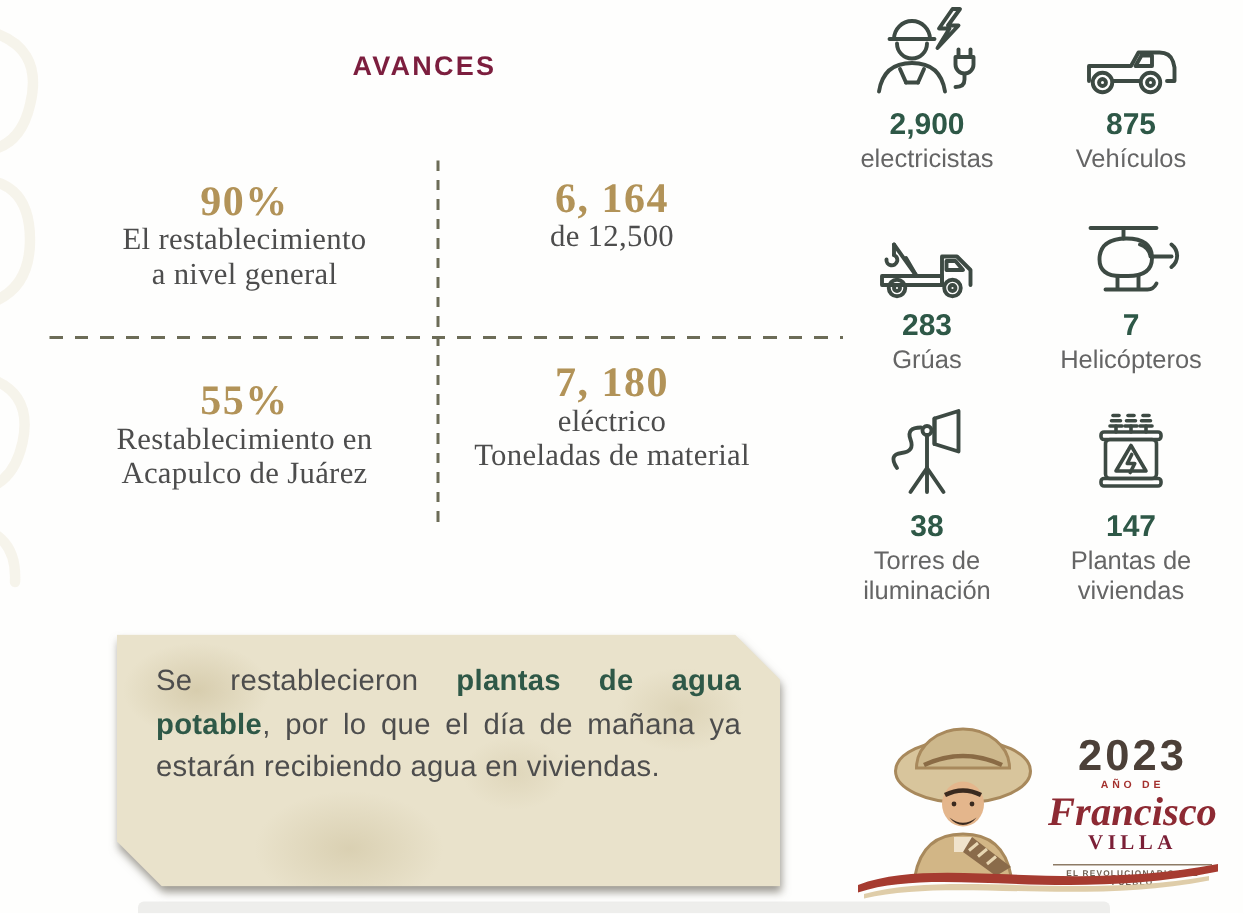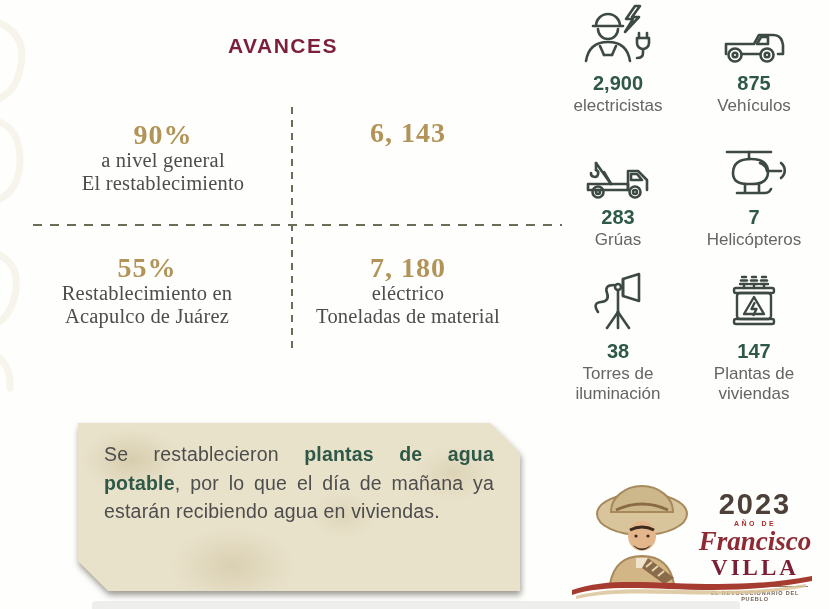--- a/index.html
+++ b/index.html
@@ -10,39 +10,39 @@
   html,body{background:#ffffff;}
   .stage{
     position:relative;width:829px;height:609px;background:#fefefd;overflow:hidden;
     font-family:"Liberation Sans",sans-serif;
   }
   
   .ornament{position:absolute;opacity:.55;pointer-events:none;}
   
   .page-title{
     position:absolute;left:163px;top:34px;width:240px;text-align:center;
-    font-size:21px;font-weight:700;letter-spacing:1.5px;color:var(--title);
+    font-size:18px;font-weight:700;letter-spacing:1.5px;color:var(--title);
   }
   
   .v-dash{
     position:absolute;left:291px;top:107px;width:2px;height:242px;
     background:repeating-linear-gradient(to bottom,var(--dash) 0 7px,transparent 7px 13px);
   }
   .h-dash{
     position:absolute;left:33px;top:224px;width:529px;height:2px;
     background:repeating-linear-gradient(to right,var(--dash) 0 9px,transparent 9px 17px);
   }
   
   .q-cell{position:absolute;text-align:center;font-family:Liberation Serif, serif;}
   .q-cell .q-value{font-size:28px;font-weight:700;letter-spacing:1px;color:var(--gold);line-height:1.05;}
   .q-cell .q-line{font-size:20.5px;color:var(--body-text);line-height:1.12;letter-spacing:.2px;}
   .q1{left:28px;top:120px;width:270px;}
   .q2{left:298px;top:118px;width:220px;}
-  .q3{left:12px;top:253px;width:270px;}
-  .q4{left:298px;top:253px;width:220px;}
+  .q3{left:28px;top:253px;width:270px;}
+  .q4{left:298px;top:241px;width:220px;}
   
   .resources{
     position:absolute;left:552px;top:4px;width:268px;
     display:grid;grid-template-columns:1fr 1fr;column-gap:4px;row-gap:22px;
   }
   .res-cell{display:flex;flex-direction:column;align-items:center;}
   .res-icon{height:62px;display:flex;align-items:flex-end;justify-content:center;color:var(--icon-stroke);}
   .res-icon svg{display:block;}
   .res-value{font-size:20px;font-weight:700;color:var(--green);margin-top:7px;line-height:1;}
   .res-label{font-size:17px;color:var(--label-text);line-height:1.18;text-align:center;margin-top:3px;max-width:125px;}
@@ -62,21 +62,21 @@
   .note-text{font-size:19.5px;line-height:1.47;text-align:justify;color:var(--body-text);letter-spacing:.2px;}
   .note-highlight{color:var(--green);font-weight:700;}
   
   .logo{position:absolute;left:566px;top:464px;width:252px;height:142px;}
   .villa-figure{position:absolute;left:20px;top:6px;}
   .logo-text{position:absolute;left:130px;top:26px;width:118px;text-align:center;}
   .logo-year{font-size:29px;font-weight:700;color:#4c4038;letter-spacing:2px;line-height:1;}
   .logo-kicker{font-size:7px;font-weight:700;color:#a4312e;letter-spacing:2.5px;margin-top:1px;}
   .logo-script{font-family:"Liberation Serif",serif;font-style:italic;font-weight:700;
     font-size:27px;color:#8d2a33;line-height:1.05;}
-  .logo-caps{font-family:"Liberation Serif",serif;font-weight:700;font-size:23px;
+  .logo-caps{font-family:"Liberation Serif",serif;font-weight:700;font-size:14px;
     letter-spacing:3px;color:#7b1f36;line-height:1.1;}
   .logo-rule{border-top:1px solid #8d7b66;margin:5px 6px 3px;}
   .logo-tagline{font-size:5.5px;font-weight:700;color:#6f6053;letter-spacing:.8px;}
   .logo-swoosh{position:absolute;left:0;top:104px;}
   
   .bottom-bar{position:absolute;left:92px;bottom:0;width:648px;height:8px;
     background:rgba(120,120,112,.12);border-radius:4px 4px 0 0;}
 </style>
 </head>
 <body>
@@ -92,25 +92,26 @@
     </g>
   </svg>
 
   <div class="page-title">AVANCES</div>
 
   <div class="v-dash"></div>
   <div class="h-dash"></div>
 
   <div class="q-cell q1">
     <div class="q-value">90%</div>
+    <div class="q-line">El restablecimiento</div>
     <div class="q-line">a nivel general</div>
-    <div class="q-line">El restablecimiento</div>
   </div>
   <div class="q-cell q2">
-    <div class="q-value">6, 143</div>
+    <div class="q-value">6, 164</div>
+    <div class="q-line">de 12,500</div>
   </div>
   <div class="q-cell q3">
     <div class="q-value">55%</div>
     <div class="q-line">Restablecimiento en</div>
     <div class="q-line">Acapulco de Juárez</div>
   </div>
   <div class="q-cell q4">
     <div class="q-value">7, 180</div>
     <div class="q-line">eléctrico</div>
     <div class="q-line">Toneladas de material</div>

